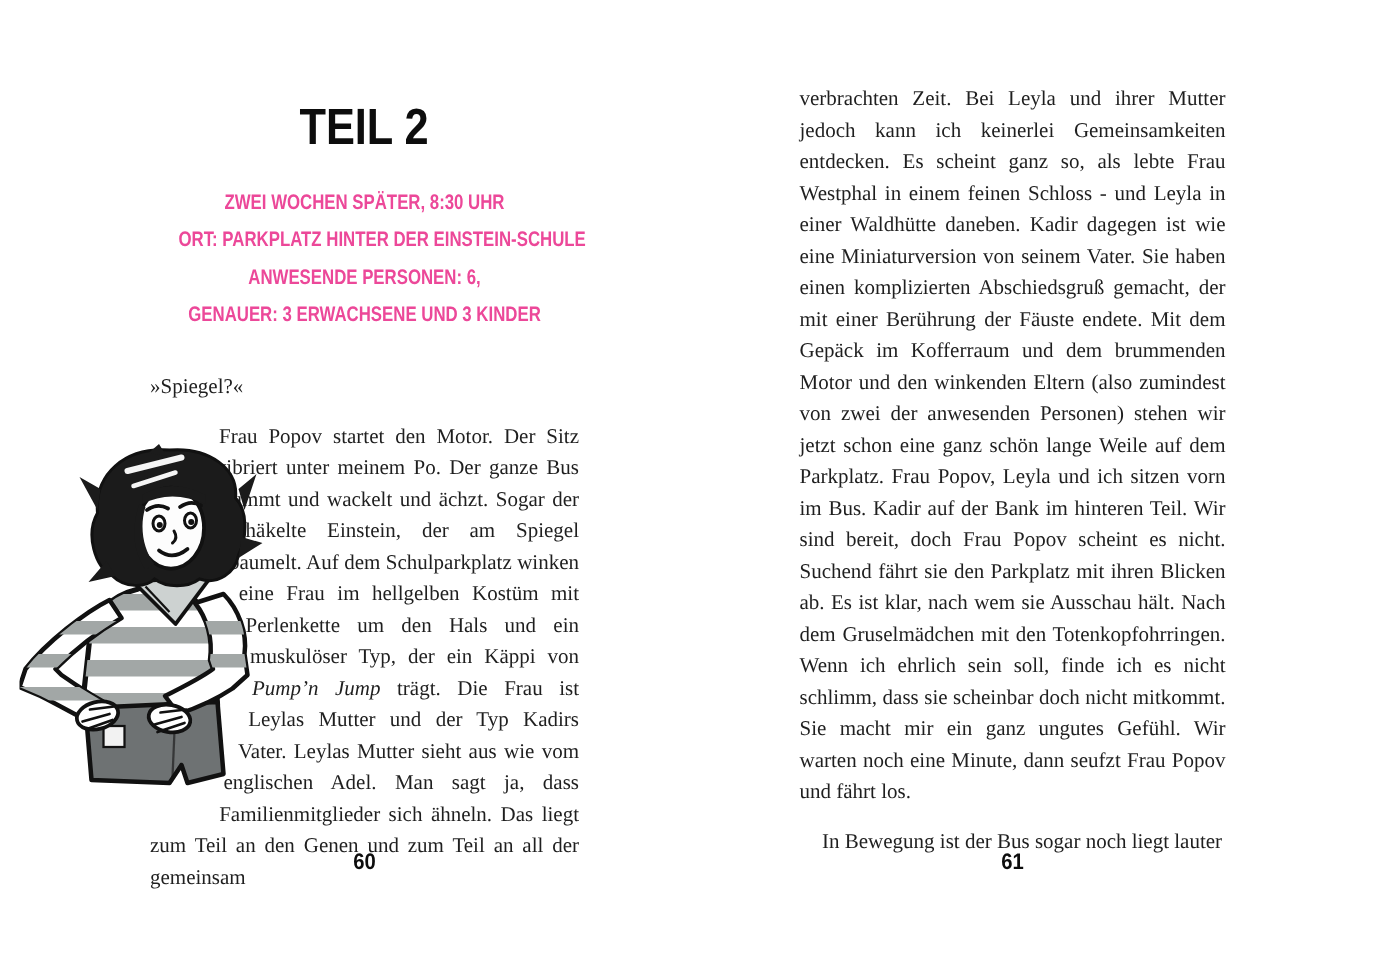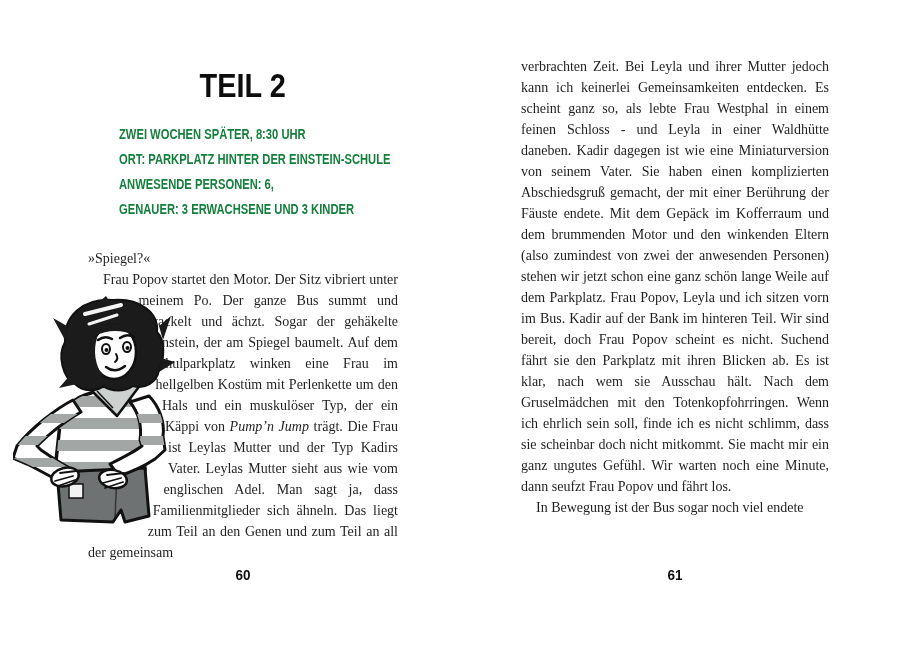--- a/index.html
+++ b/index.html
@@ -5,27 +5,27 @@
   html,body{margin:0;padding:0;background:#ffffff;}
   .spread{position:relative;width:917px;height:648px;background:#ffffff;overflow:hidden;
           font-family:"Liberation Serif","DejaVu Serif",serif;color:#1f1f1f;}
   .page{position:absolute;top:0;height:535px;}
   .page-left{left:88px;width:310px;}
   .page-right{left:521px;width:308px;}
 
   .chapter-title{margin:68px 0 0;text-align:center;font-family:"Liberation Sans","DejaVu Sans",sans-serif;
                  font-weight:700;font-size:34px;line-height:34px;color:#0d0d0d;letter-spacing:0;}
   .chapter-title span{display:inline-block;transform:scaleX(0.85);}
-  .scene-info{margin-top:20px;font-family:"Liberation Sans","DejaVu Sans",sans-serif;
-              font-weight:700;font-size:14px;color:#15803d;}
+  .scene-info{margin-top:20px;text-align:center;font-family:"Liberation Sans","DejaVu Sans",sans-serif;
+              font-weight:700;font-size:14px;color:#ec4899;}
   .scene-info .line{line-height:25px;transform:scaleX(0.80);transform-origin:50% 50%;white-space:nowrap;}
 
   .body-text{position:relative;font-size:14px;line-height:21px;text-align:justify;
              hyphens:auto;-webkit-hyphens:auto;}
-  .body-text p{margin:0;}
+  .body-text p{margin:12px;}
   .p-indent{text-indent:15px;}
   .page-left .body-text{margin-top:26px;}
   .page-right .body-text{margin-top:56px;}
   em{}
 
   .illu-spacer{float:left;width:130px;height:300px;
     shape-outside:polygon(0px 44px,36px 46px,50px 62px,60px 84px,62px 110px,64px 136px,
                           74px 168px,80px 210px,74px 238px,62px 256px,58px 286px,0px 292px);}
   .illustration{position:absolute;left:-75px;top:48px;width:200px;height:235px;}
 
@@ -135,18 +135,18 @@
       <p>»Spiegel?«</p>
       <p class="p-indent"><span>Frau Popov startet den Motor. Der Sitz vibriert unter meinem Po. Der ganze Bus summt und wackelt und ächzt. Sogar der gehäkelte Einstein, der am Spiegel baumelt. Auf dem Schulparkplatz winken eine Frau im hellgelben Kostüm mit Perlenkette um den Hals und ein muskulöser Typ, der ein Käppi von </span><em>Pump’n Jump</em><span> trägt. Die Frau ist Leylas Mutter und der Typ Kadirs Vater. Leylas Mutter sieht aus wie vom englischen Adel. Man sagt ja, dass Familienmitglieder sich ähneln. Das liegt zum Teil an den Genen und zum Teil an all der gemeinsam</span></p>
     </div>
 
     <div class="page-number">60</div>
   </div>
 
   <div class="page page-right">
     <div class="body-text">
       <p>verbrachten Zeit. Bei Leyla und ihrer Mutter jedoch kann ich keinerlei Gemeinsamkeiten entdecken. Es scheint ganz so, als lebte Frau Westphal in einem feinen Schloss - und Leyla in einer Waldhütte daneben. Kadir dagegen ist wie eine Miniaturversion von seinem Vater. Sie haben einen komplizierten Abschiedsgruß gemacht, der mit einer Berührung der Fäuste endete. Mit dem Gepäck im Kofferraum und dem brummenden Motor und den winkenden Eltern (also zumindest von zwei der anwesenden Personen) stehen wir jetzt schon eine ganz schön lange Weile auf dem Parkplatz. Frau Popov, Leyla und ich sitzen vorn im Bus. Kadir auf der Bank im hinteren Teil. Wir sind bereit, doch Frau Popov scheint es nicht. Suchend fährt sie den Parkplatz mit ihren Blicken ab. Es ist klar, nach wem sie Ausschau hält. Nach dem Gruselmädchen mit den Totenkopfohrringen. Wenn ich ehrlich sein soll, finde ich es nicht schlimm, dass sie scheinbar doch nicht mitkommt. Sie macht mir ein ganz ungutes Gefühl. Wir warten noch eine Minute, dann seufzt Frau Popov und fährt los.</p>
-      <p class="p-indent">In Bewegung ist der Bus sogar noch viel endete</p>
+      <p class="p-indent">In Bewegung ist der Bus sogar noch liegt lauter</p>
     </div>
     <div class="page-number">61</div>
   </div>
 
 </div>
 
 </body></html>

